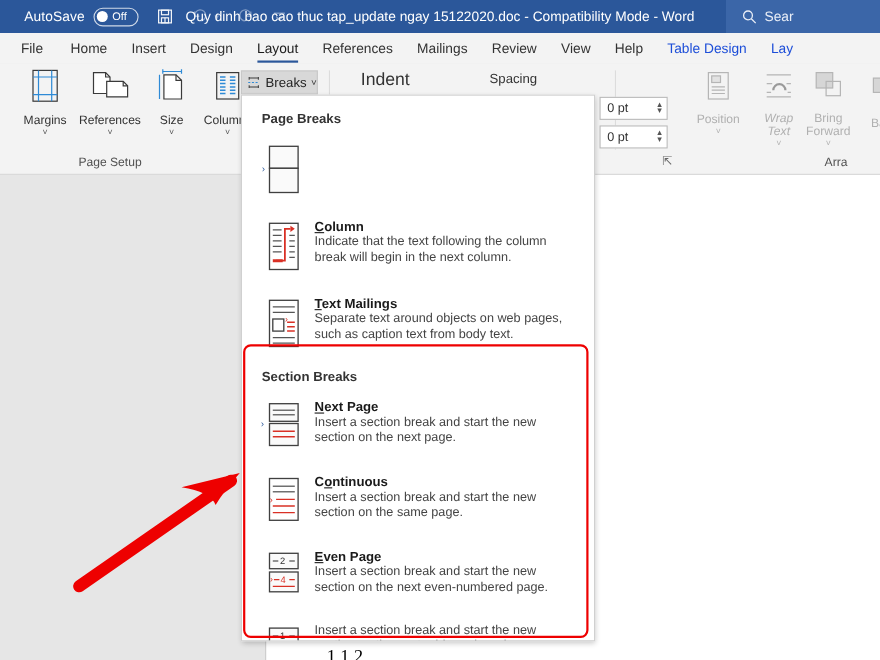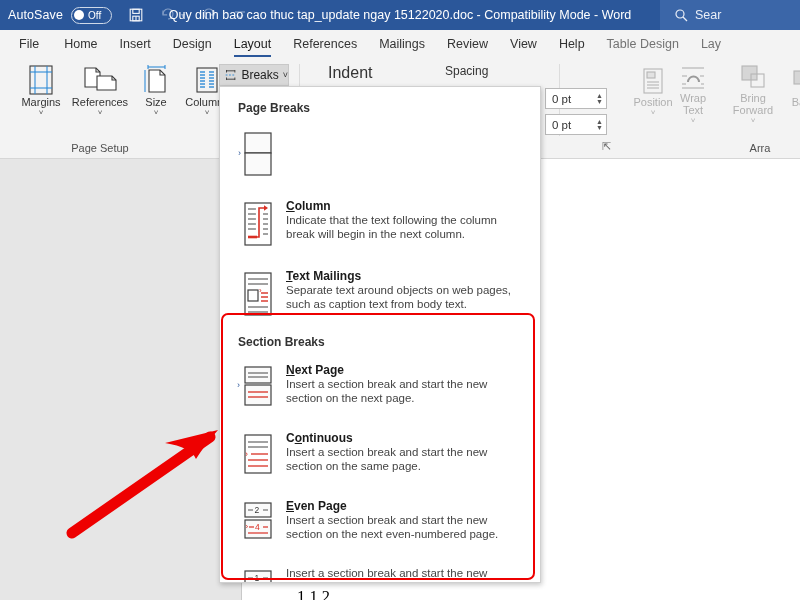--- a/index.html
+++ b/index.html
@@ -10,21 +10,21 @@
     -webkit-font-smoothing:antialiased;
   }
   .app{position:relative;width:800px;height:600px;overflow:hidden;}
 
   
   .titlebar{
     position:absolute;left:0;top:0;width:800px;height:30px;
     background:#2b579a;color:#fff;display:flex;align-items:center;
     font-size:12.5px;
   }
-  .tb-autosave{margin-left:8px;font-size:12.5px;letter-spacing:.1px;}
+  .tb-autosave{margin-left:22px;font-size:12.5px;letter-spacing:.1px;}
   .toggle{
     margin-left:8px;width:41px;height:17px;border:1.4px solid #cfd9e8;border-radius:9px;
     display:flex;align-items:center;box-sizing:border-box;padding:0 2px;
   }
   .toggle .knob{width:10px;height:10px;border-radius:50%;background:#fff;}
   .toggle .state{font-size:10px;margin-left:4px;color:#fff;}
   .tb-icon{margin-left:16px;display:flex;align-items:center;justify-content:center;opacity:.95;}
   .tb-icon.dim{opacity:.55;}
   .tb-title{
     position:absolute;left:0;right:0;text-align:center;font-size:12.5px;
@@ -41,39 +41,39 @@
   .tabbar{
     position:absolute;left:0;top:30px;width:800px;height:28px;background:#f3f3f3;
     display:flex;align-items:center;font-size:12.5px;color:#333;
   }
   .tab{padding:0 11px;height:28px;line-height:28px;position:relative;white-space:nowrap;}
   .tab.first{padding-left:19px;padding-right:14px;}
   .tab.active{color:#1b1b1b;font-weight:400;}
   .tab.active:after{
     content:"";position:absolute;left:11px;right:11px;bottom:1px;height:2.5px;background:#2b579a;
   }
-  .tab.ctx{color:#737373;}
+  .tab.ctx{color:#1d4ed8;}
 
   
   .ribbon{
     position:absolute;left:0;top:58px;width:800px;height:100px;background:#f3f3f3;
     border-bottom:1px solid #d6d6d6;
   }
   .grp{position:absolute;top:0;height:100px;}
   .grp .lbl{
     position:absolute;bottom:3px;width:100%;text-align:center;font-size:11px;color:#505050;
   }
   .grp .sep{position:absolute;right:0;top:6px;bottom:22px;width:1px;background:#dcdcdc;}
 
   .bigbtn{
     position:absolute;top:4px;width:62px;height:62px;display:flex;flex-direction:column;
     align-items:center;font-size:11px;color:#333;
   }
   .bigbtn .ico{height:34px;display:flex;align-items:flex-end;justify-content:center;}
-  .bigbtn .t{margin-top:0;line-height:12px;text-align:center;}
+  .bigbtn .t{margin-top:10px;line-height:12px;text-align:center;}
   .bigbtn .car{font-size:8px;line-height:9px;color:#555;}
   .bigbtn.disabled{color:#b0b0b0;}
   .bigbtn.disabled .car{color:#b0b0b0;}
 
   .breaksbtn{
     position:absolute;left:219px;top:64px;width:70px;height:22px;background:#d8d8d8;
     border:1px solid #c8c8c8;box-sizing:border-box;display:flex;align-items:center;
     gap:4px;padding-left:4px;font-size:12px;color:#222;z-index:40;
   }
   .spin{
@@ -286,21 +286,21 @@
             <rect x="7" y="6" width="8" height="6" fill="#e2e2e2"></rect>
             <line x1="7" y1="16" x2="19" y2="16"></line>
               <line x1="7" y1="19" x2="19" y2="19"></line>
             <line x1="7" y1="22" x2="19" y2="22"></line>
           </svg>
         </div>
         <div class="t">Position</div>
         <div class="car">˅</div>
       </div>
 
-      <div class="bigbtn disabled" style="left:45px;width:46px;">
+      <div class="bigbtn disabled" style="left:60px;width:46px;font-style:italic;">
         <div class="ico">
           <svg width="30" height="30" viewBox="0 0 30 30" fill="none" stroke="#b5b5b5" stroke-width="1.2">
             <line x1="4" y1="6" x2="26" y2="6"></line>
             <path d="M10 20 A5.5 5.5 0 0 1 21 20" stroke="#9a9a9a" stroke-width="2"></path>
             <line x1="4" y1="14" x2="9" y2="14"></line>
               <line x1="22" y1="14" x2="26" y2="14"></line>
             <line x1="4" y1="22" x2="8" y2="22"></line>
               <line x1="23" y1="22" x2="26" y2="22"></line>
             <line x1="4" y1="26" x2="26" y2="26"></line>
           </svg>

